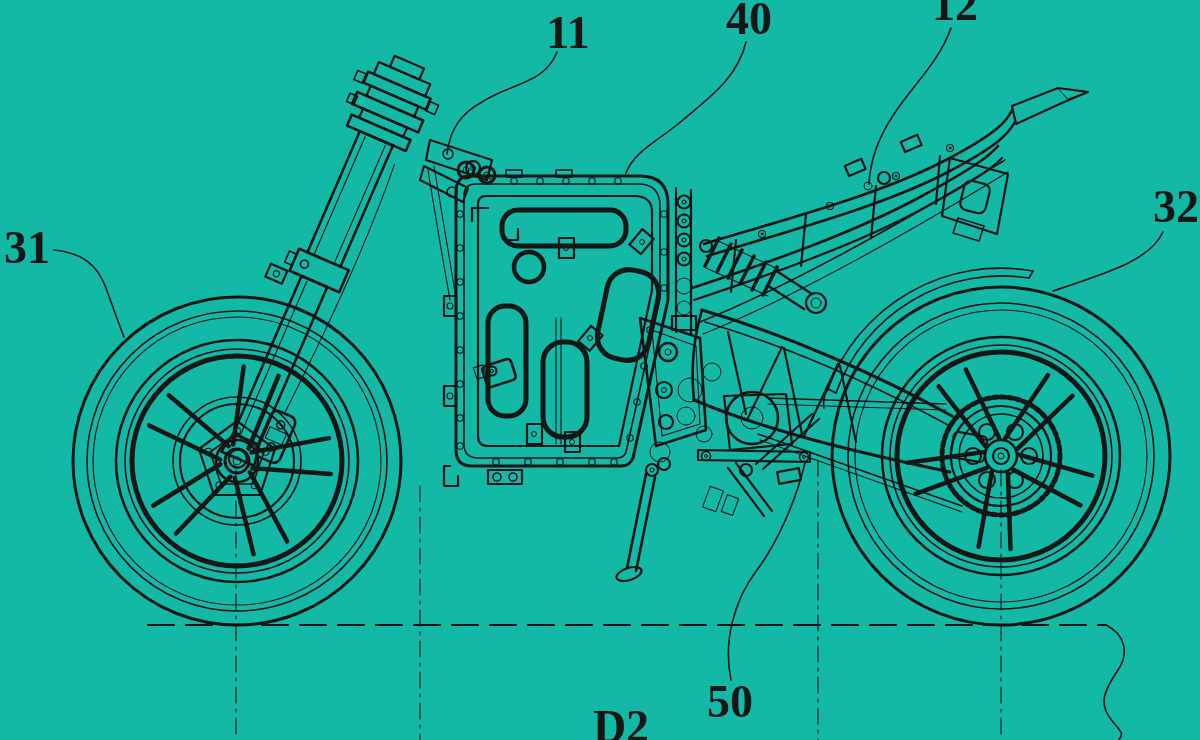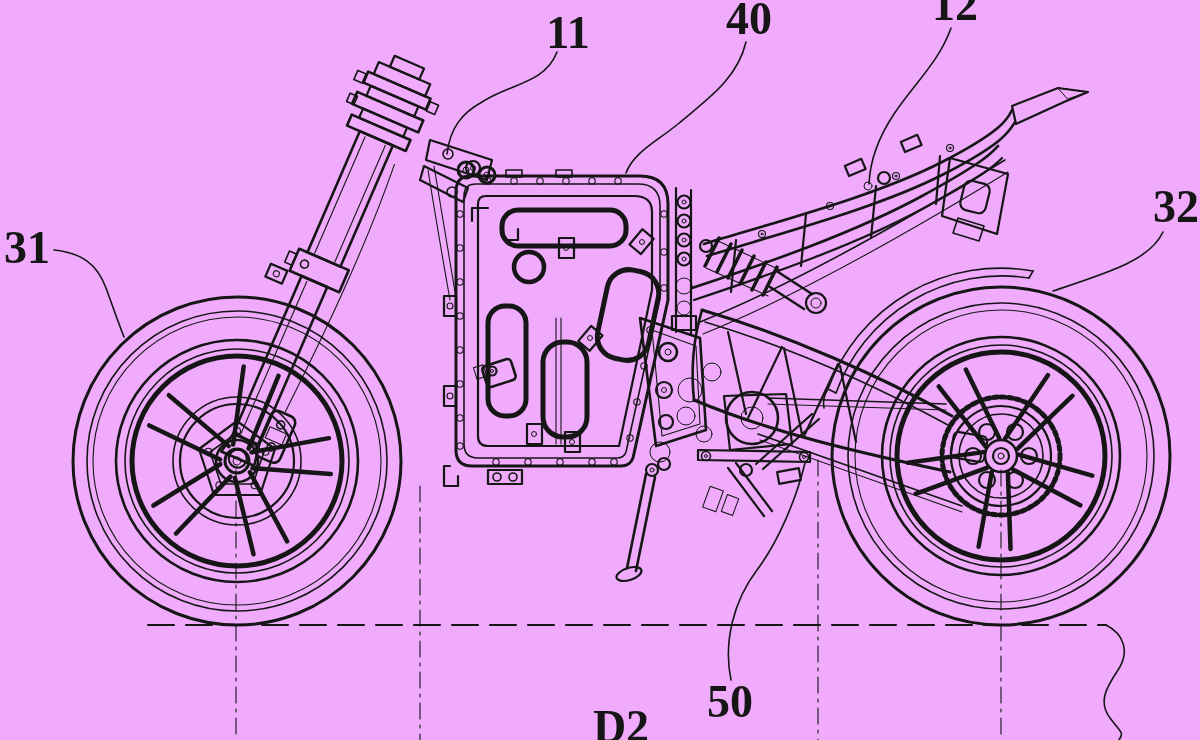--- a/index.html
+++ b/index.html
@@ -1,16 +1,16 @@
 <!DOCTYPE html>
 <html><head>
 <meta charset="utf-8">
 <style>
   html,body{margin:0;padding:0;background:#ffffff;}
-  .stage{position:relative;width:1200px;height:740px;background:#f0abfc;overflow:hidden;}
+  .stage{position:relative;width:1200px;height:740px;background:#14b8a6;overflow:hidden;}
   svg.fig{display:block;width:1200px;height:740px;}
   svg.fig path,svg.fig rect,svg.fig circle,svg.fig ellipse,svg.fig line,svg.fig polygon,svg.fig polyline{
     fill:none;stroke:#161616;stroke-linecap:round;stroke-linejoin:round;}
   .w1{stroke-width:1.1}.w15{stroke-width:1.6}.w2{stroke-width:2.2}.w25{stroke-width:2.6}
   .w3{stroke-width:3}.w35{stroke-width:3.5}.w45{stroke-width:4.5}.w5{stroke-width:5}
   .f{fill:#161616;stroke:none}
   .wf{fill:#ffffff}
   .dashGround{stroke-dasharray:26 12}
   .dashCenter{stroke-dasharray:16 6 3 6}
   .teeth{stroke-dasharray:4 3.5}

